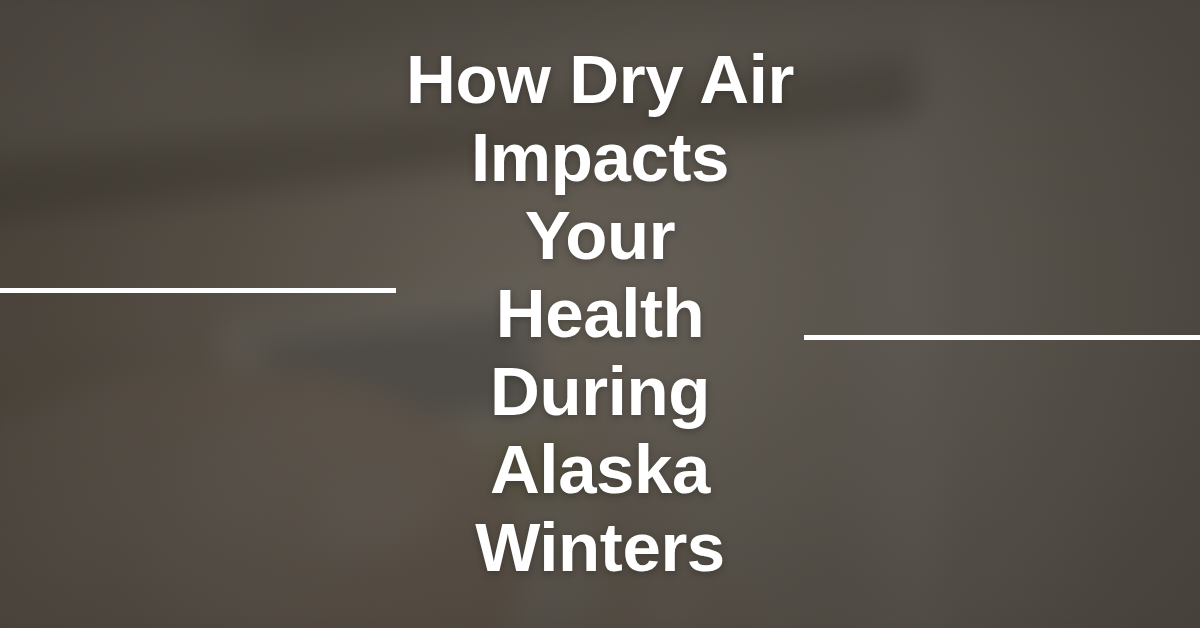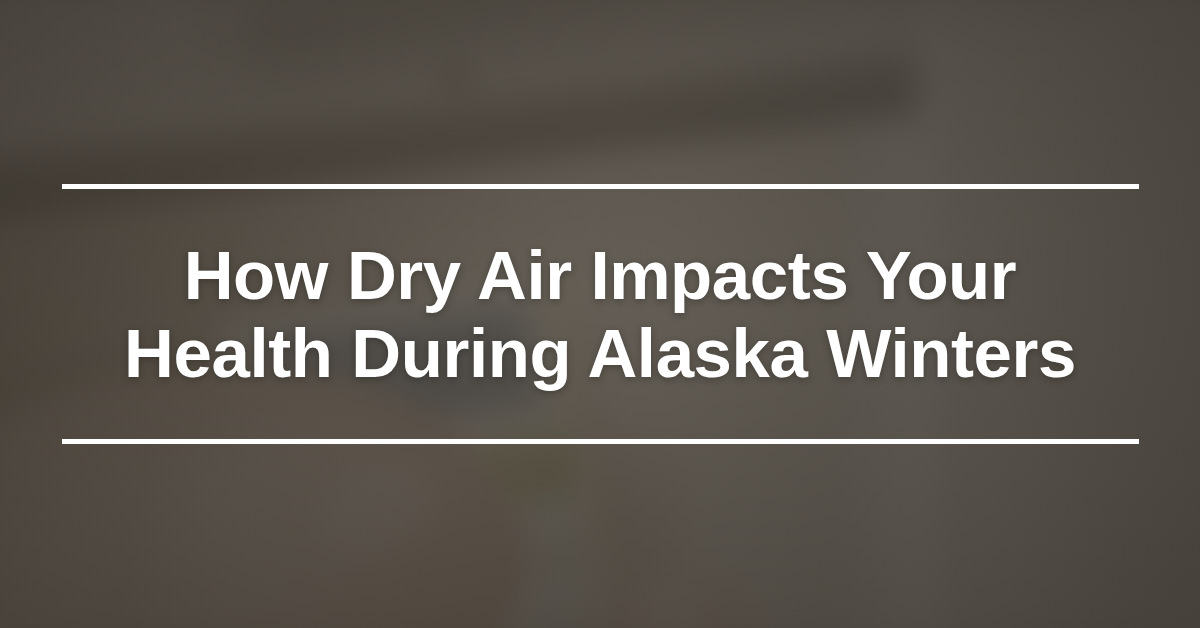--- a/index.html
+++ b/index.html
@@ -159,21 +159,21 @@
       linear-gradient(115deg, rgba(58,52,44,.80) 0%, rgba(70,64,56,.76) 45%, rgba(66,62,56,.78) 100%);
   }
   .overlay-2 {
     position:absolute; inset:0;
     background:radial-gradient(ellipse at 48% 46%, rgba(86,80,72,.30) 0%, rgba(50,45,39,.52) 95%);
   }
 
   
   .content {
     position:absolute; left:0; top:0; width:1200px; height:628px;
-    display:flex; flex-direction:column;
+    display:flex; flex-direction:row;
     align-items:center; justify-content:center;
   }
   .rule {
     width:1077px; height:5px;
     background:#ffffff;
   }
   .rule.top { margin-bottom:48px; }
   .rule.bottom { margin-top:46px; }
 
   .headline {

